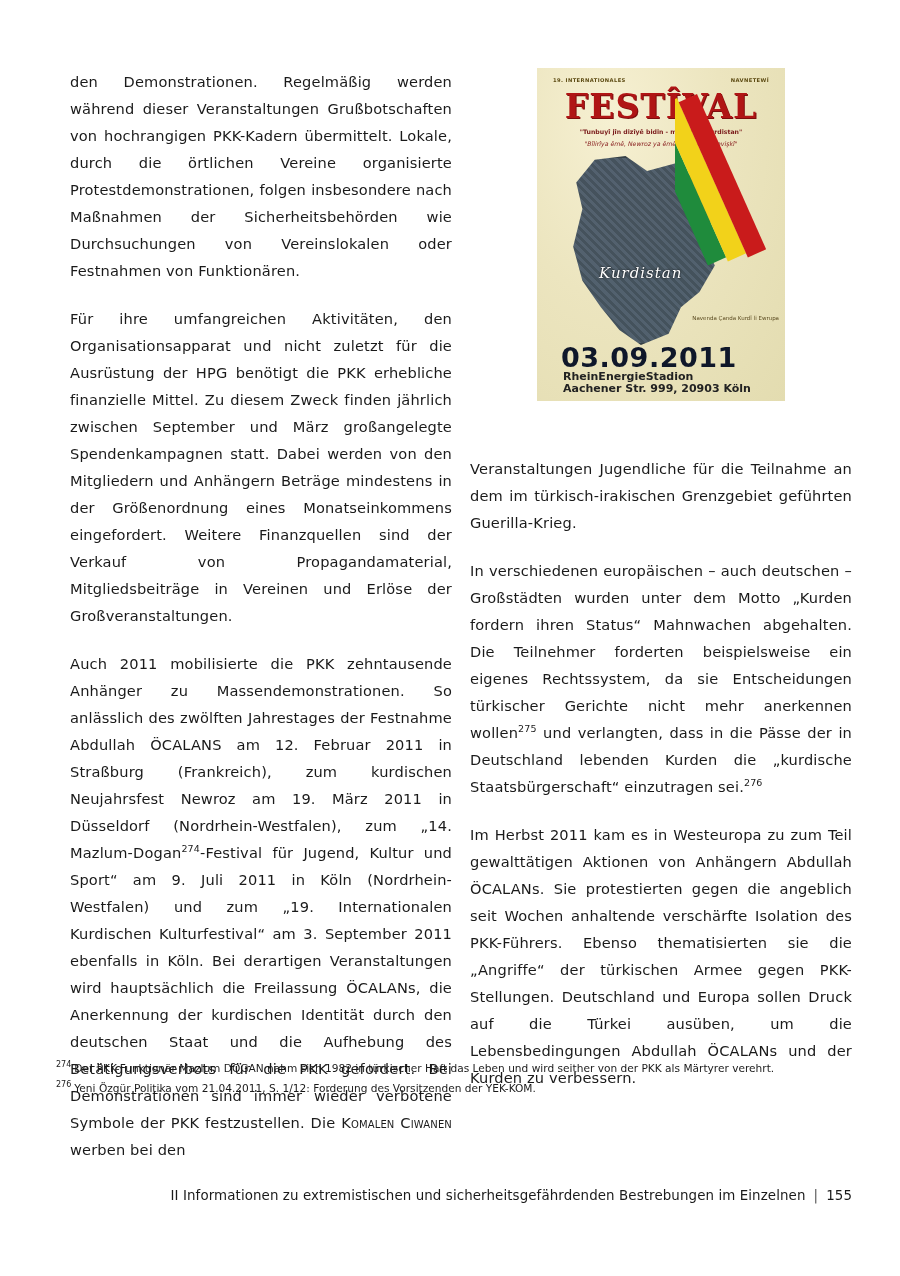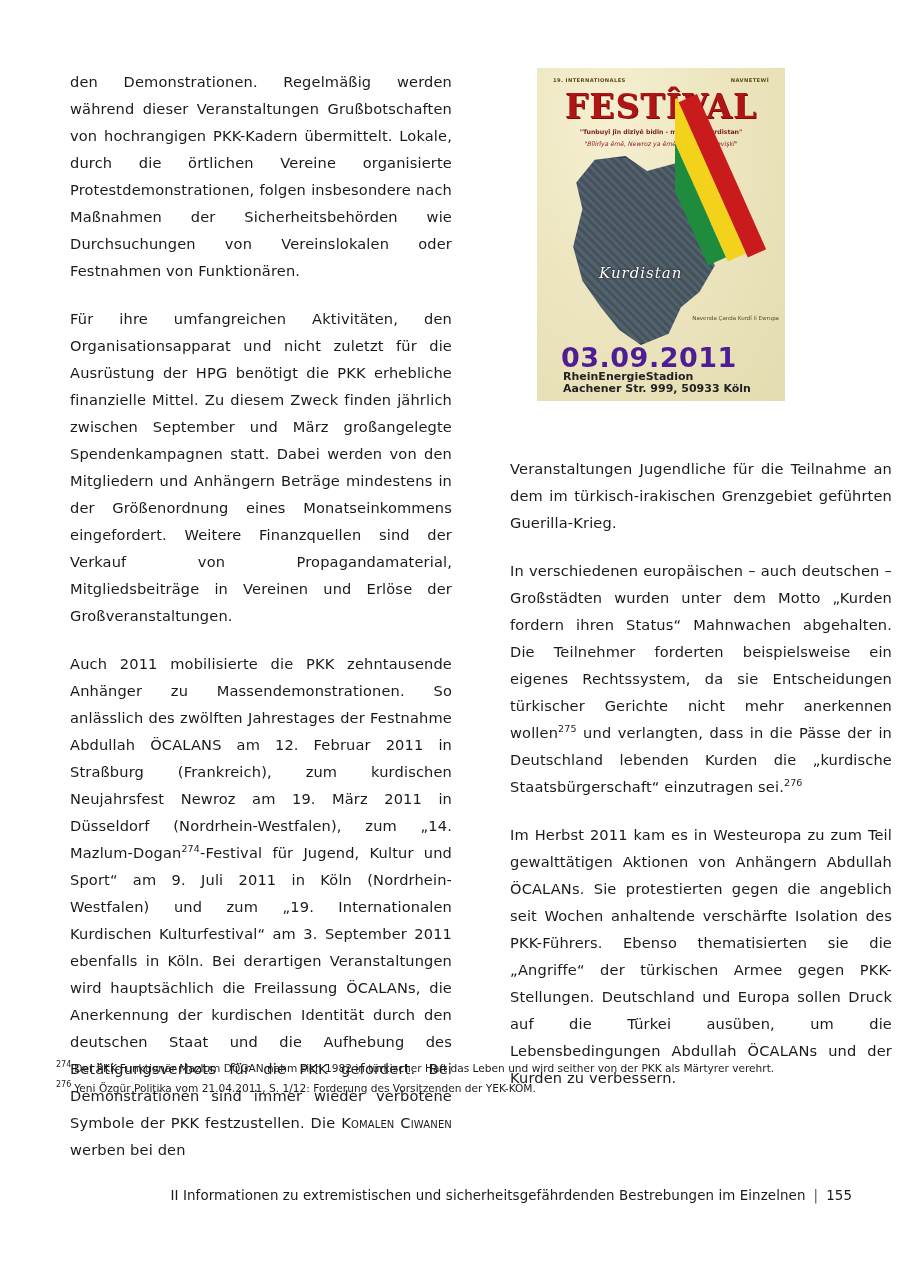--- a/index.html
+++ b/index.html
@@ -25,21 +25,20 @@
     position: absolute;
     left: 70px;
     top: 68px;
     width: 382px;
   }
   .col-right {
     position: absolute;
     left: 470px;
     top: 68px;
     width: 382px;
-    margin-left: 40px;
   }
   .para {
     font-size: 14.6px;
     line-height: 27px;
     text-align: justify;
     margin: 0 0 21px 0;
     letter-spacing: 0.15px;
     hyphens: none;
   }
   .para:last-child { margin-bottom: 0; }
@@ -160,21 +159,21 @@
   .rib-g { background: #1f8b3c; top: 34px; left: -18px; transform: rotate(66deg); }
   .rib-y { background: #f2d21a; top: 30px; left: 2px; transform: rotate(66deg); }
   .rib-r { background: #c91b1b; top: 26px; left: 22px; transform: rotate(66deg); }
   .poster-date {
     position: absolute;
     left: 24px;
     top: 274px;
     font-family: "DejaVu Sans", sans-serif;
     font-weight: bold;
     font-size: 27px;
-    color: #4c1d95;
+    color: #0f172a;
     letter-spacing: 0.5px;
   }
   .poster-venue {
     position: absolute;
     left: 26px;
     top: 303px;
     font-size: 11px;
     font-weight: bold;
     color: #222;
     line-height: 12px;
@@ -245,21 +244,21 @@
     <div class="poster-ribbon">
       <div class="rib rib-g"></div>
       <div class="rib rib-y"></div>
       <div class="rib rib-r"></div>
     </div>
     <div class="poster-extra">Navenda Çanda
 Kurdî li Ewrupa</div>
     <div class="poster-date">03.09.2011</div>
     <div class="poster-venue">
       <div>RheinEnergieStadion</div>
-      <div>Aachener Str. 999, 50933 Köln</div>
+      <div>Aachener Str. 999, 20903 Köln</div>
     </div>
   </div>
 
   <div class="col-right" style="top:455px;">
     <p class="para">Veranstaltungen Jugendliche für die Teilnahme an dem im türkisch-irakischen Grenzgebiet geführten Guerilla-Krieg.</p>
     <p class="para"><span>In verschiedenen europäischen – auch deutschen – Großstädten wurden unter dem Motto „Kurden fordern ihren Status“ Mahnwachen abgehalten. Die Teilnehmer forderten beispielsweise ein eigenes Rechtssystem, da sie Entscheidungen türkischer Gerichte nicht mehr anerkennen wollen</span><sup>275</sup><span> und verlangten, dass in die Pässe der in Deutschland lebenden Kurden die „kurdische Staatsbürgerschaft“ einzutragen sei.</span><sup>276</sup></p>
     <p class="para">Im Herbst 2011 kam es in Westeuropa zu zum Teil gewalttätigen Aktionen von Anhängern Abdullah ÖCALANs. Sie protestierten gegen die angeblich seit Wochen anhaltende verschärfte Isolation des PKK-Führers. Ebenso thematisierten sie die „Angriffe“ der türkischen Armee gegen PKK-Stellungen. Deutschland und Europa sollen Druck auf die Türkei ausüben, um die Lebensbedingungen Abdullah ÖCALANs und der Kurden zu verbessern.</p>
   </div>
 
   <div class="footnotes">

